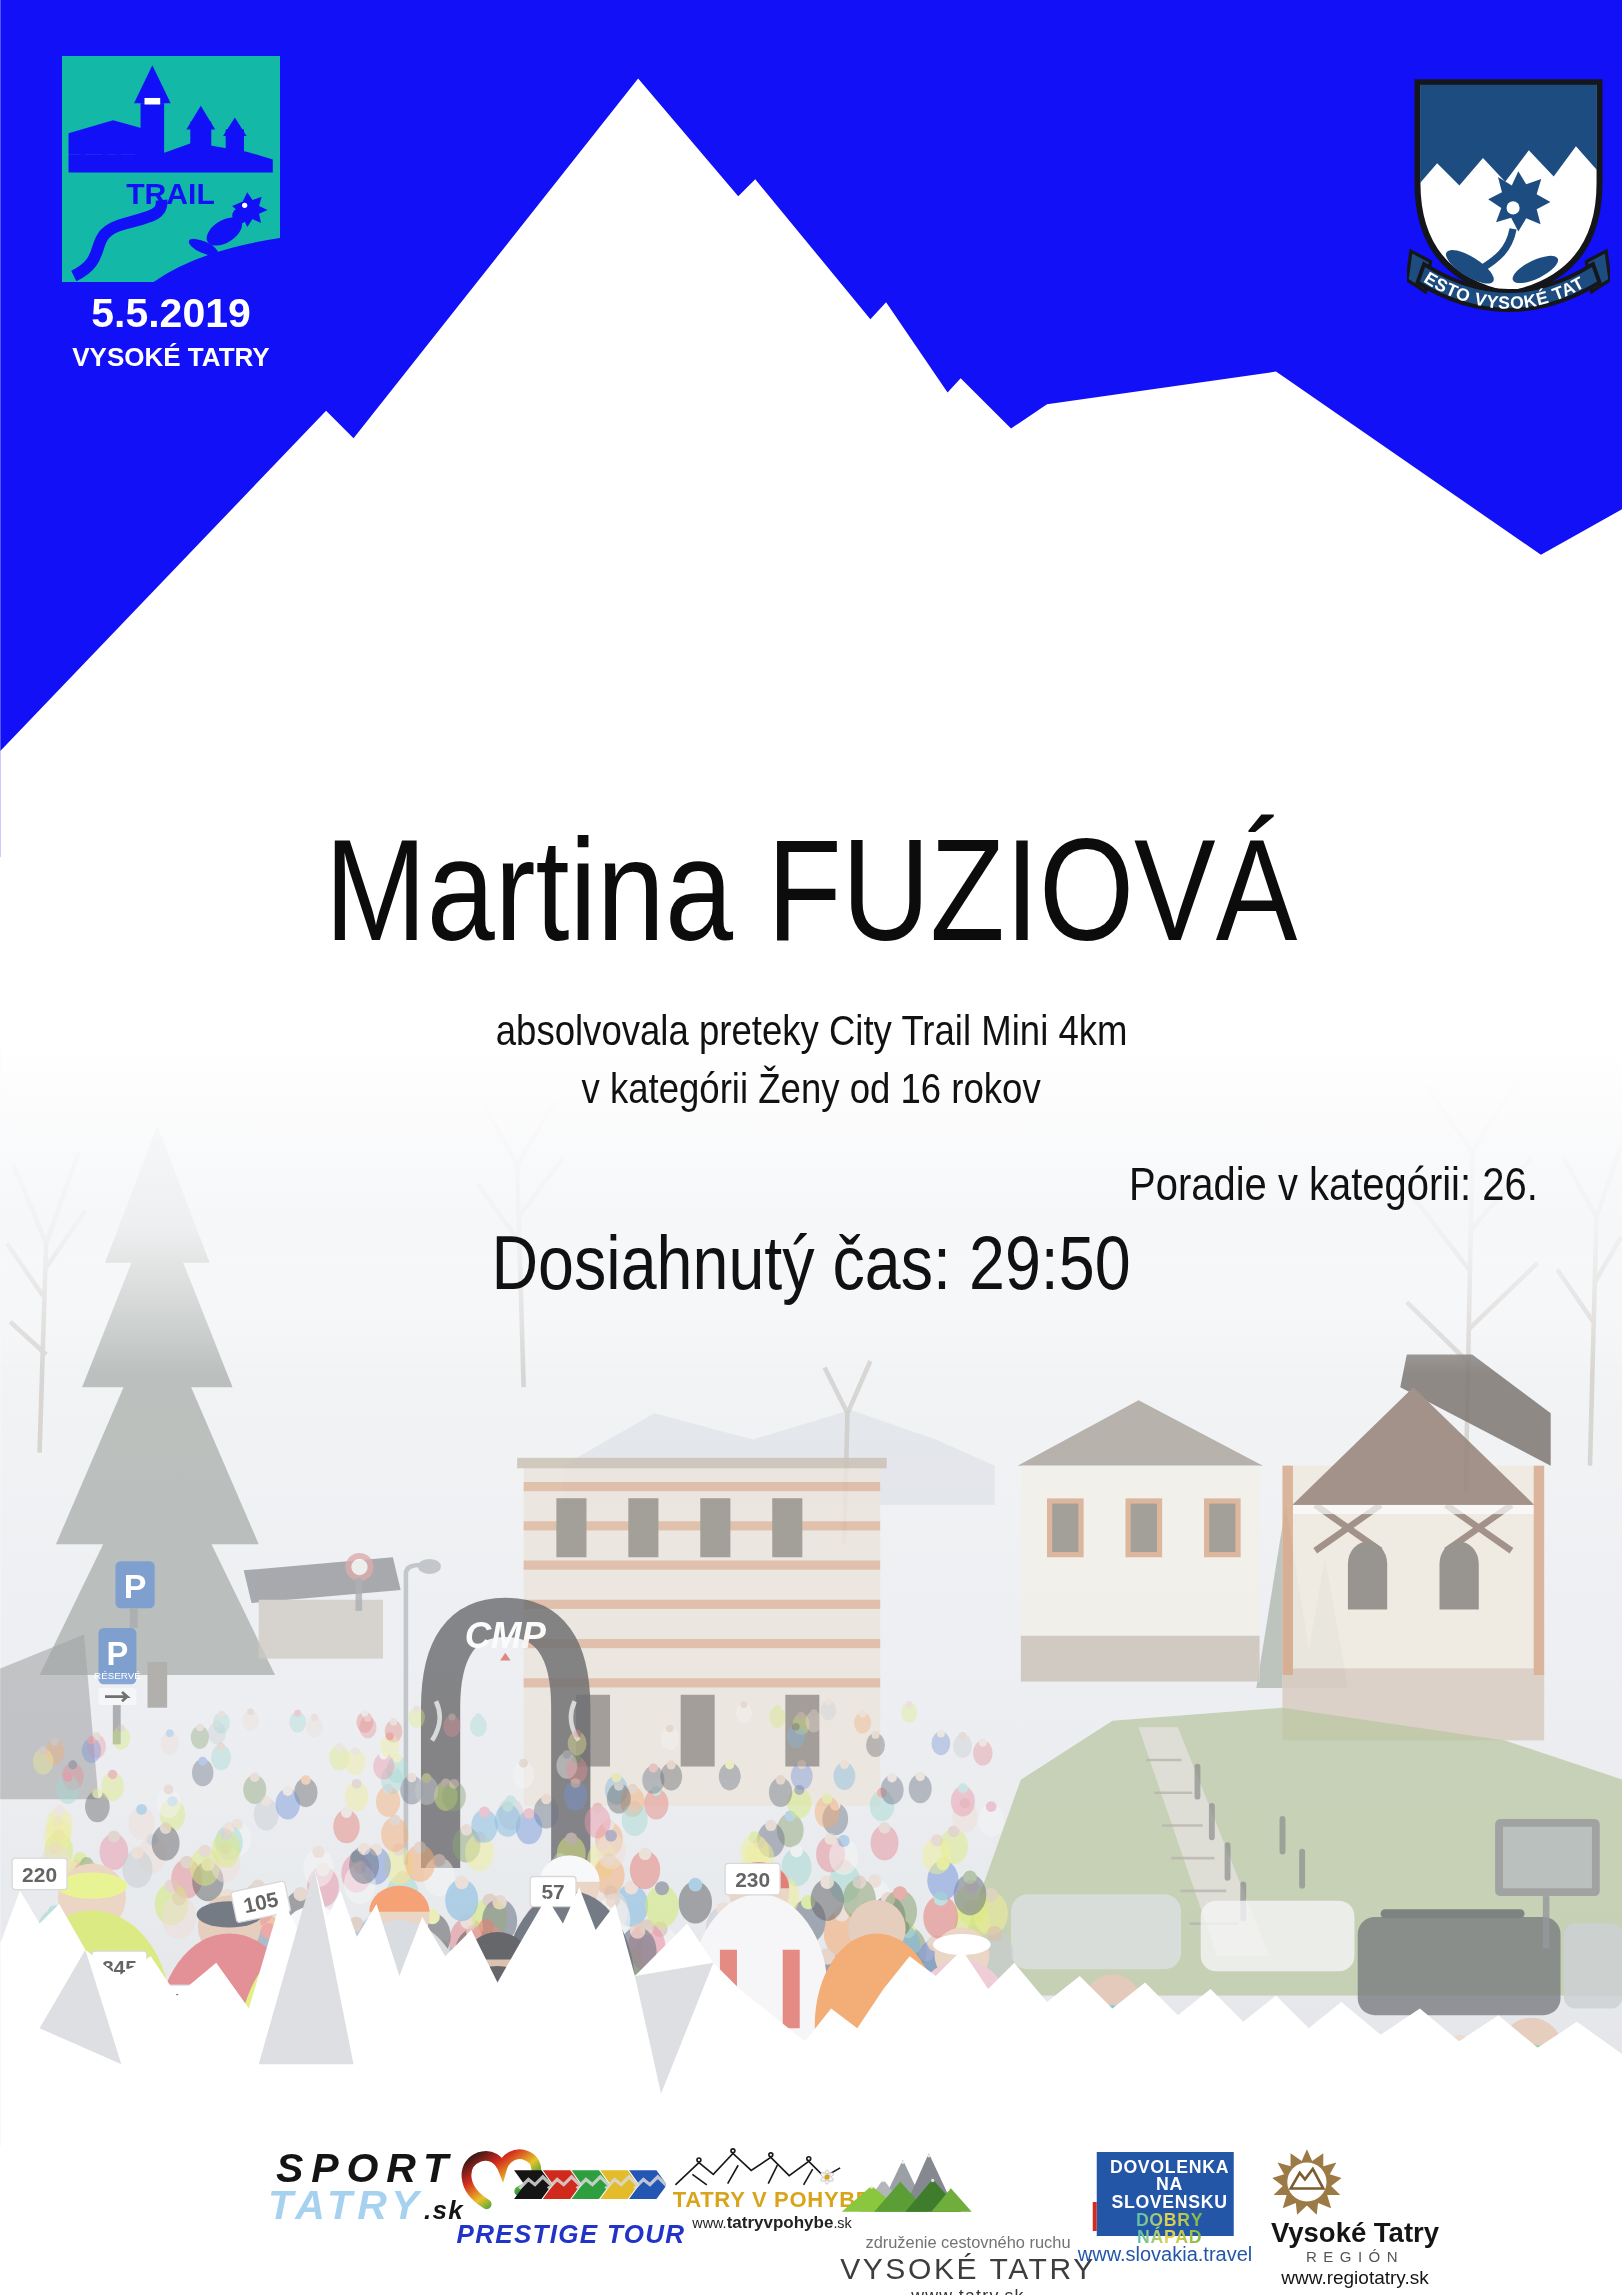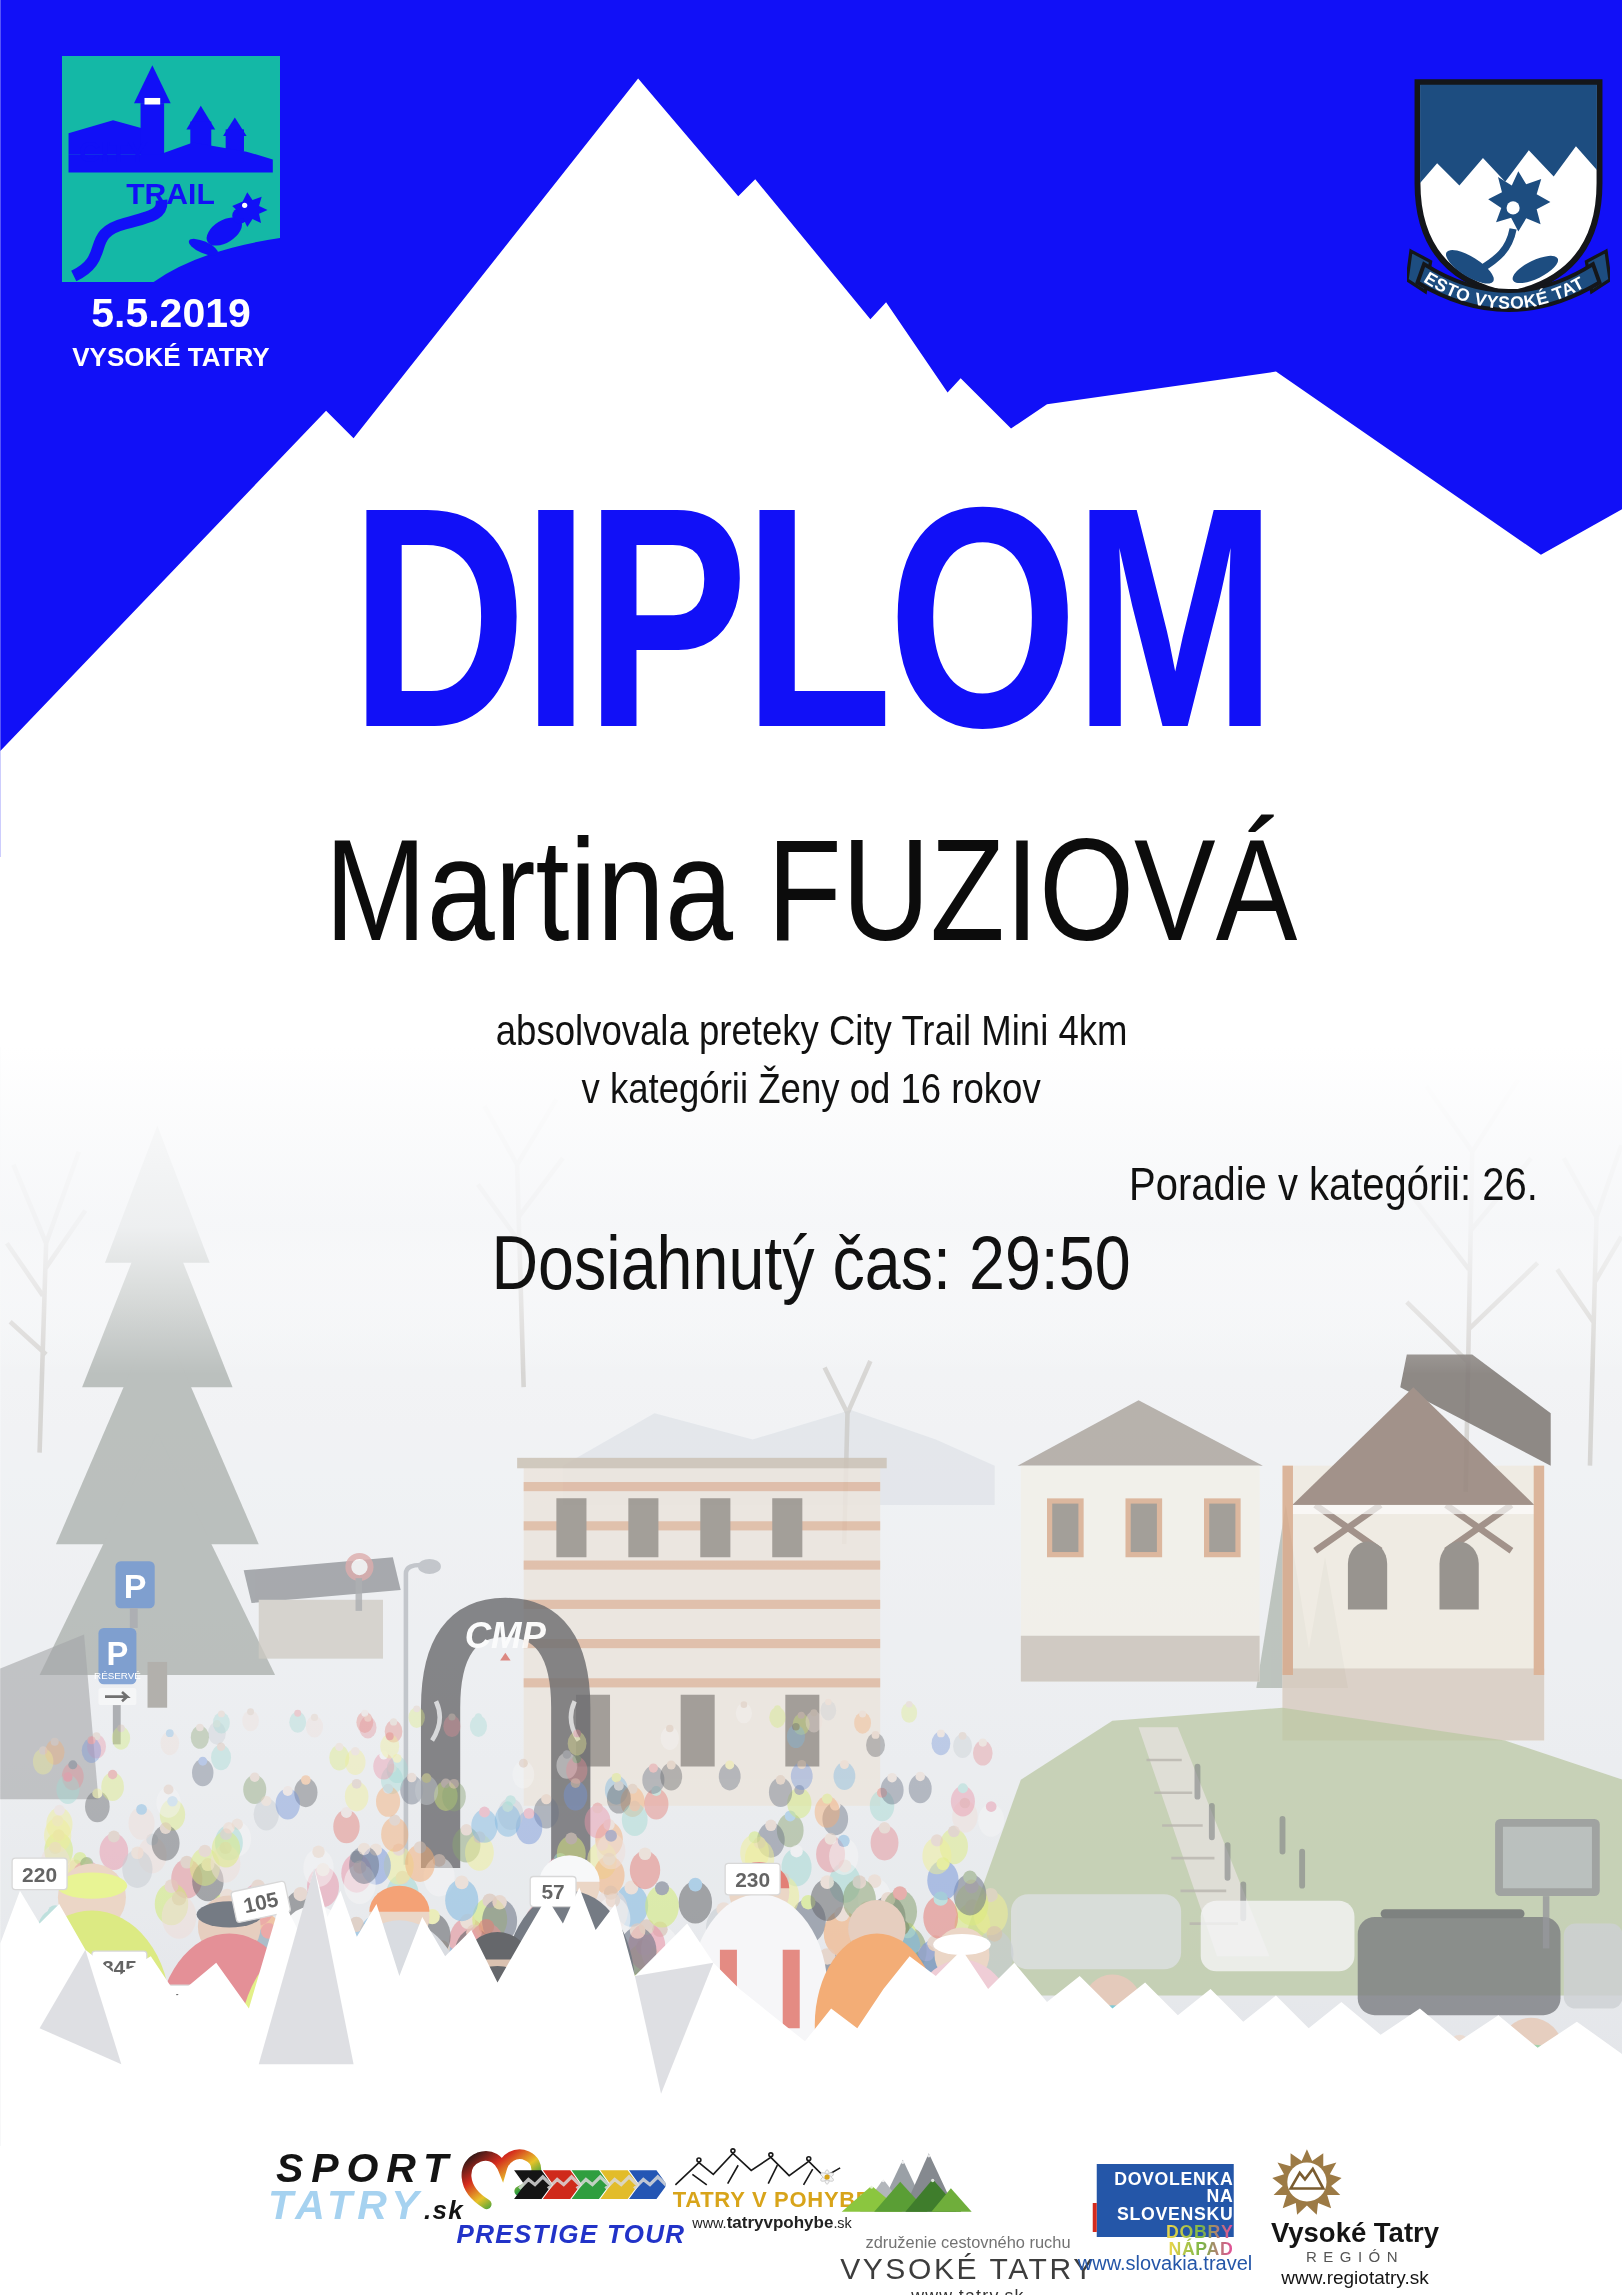--- a/index.html
+++ b/index.html
@@ -31,21 +31,21 @@
   .sport-l1{font-size:41px;font-weight:900;font-style:italic;letter-spacing:7.9px;color:#141414;}
   .sport-l2{font-size:41px;font-weight:900;font-style:italic;letter-spacing:5.2px;color:#a6d2f0;margin-top:-3.9px;}
   .sport-sk{font-size:26px;color:#141414;letter-spacing:1.3px;}
   .prestige-name{font-size:26px;font-weight:700;font-style:italic;color:#2233c8;letter-spacing:1.3px;margin-top:1.3px;}
   .tvp-name{font-size:22px;font-weight:700;color:#d8a41a;letter-spacing:0.7px;}
   .tvp-url{font-size:14.4px;color:#222;margin-top:2.6px;}
   .tvp-url b{font-size:17px;}
   .vt-line1{font-size:16.4px;color:#737373;margin-top:21px;}
   .vt-line2{font-size:30px;color:#3d3d3d;letter-spacing:2.6px;margin-top:3.9px;}
   .vt-url{font-size:17.7px;color:#333;margin-top:3.9px;letter-spacing:1.3px;}
-  .dov-box{width:137px;height:73px;background:#2456a8;position:relative;margin:16px auto;text-align:right;padding:6.5px 0 0 9.2px;box-sizing:border-box;}
+  .dov-box{width:137px;height:84px;background:#2456a8;position:relative;margin:4px auto;text-align:center;padding:6.5px 0 0 9.2px;box-sizing:border-box;}
   .dov-bar{position:absolute;left:-3.3px;bottom:5.2px;width:3.9px;height:29px;background:#d42b1e;}
   .dov-l1,.dov-l2{font-size:17.7px;font-weight:600;color:#fff;letter-spacing:0.7px;}
   .dov-l3{font-size:17.7px;font-weight:700;letter-spacing:0.7px;
           background:linear-gradient(90deg,#e84a9b,#58c2a9,#e8d44a,#7ab648,#e84a9b);
           -webkit-background-clip:text;background-clip:text;color:transparent;}
   .dov-url{font-size:20px;color:#2456a8;margin-top:7.9px;}
   .reg-name{font-size:27.5px;font-weight:700;color:#141414;margin-top:2.6px;}
   .reg-sub{font-size:15px;color:#555;letter-spacing:6.5px;margin-top:2.6px;}
   .reg-url{font-size:19px;color:#141414;margin-top:3.9px;}
 </style>
@@ -1574,21 +1574,20 @@
         <polygon points="304,272 274,288 282,334 310,316" fill="#1d4d80" stroke="#14161a" stroke-width="5"></polygon>
         <path d="M26,292 Q155,374 284,292 L294,320 Q155,404 16,320 Z" fill="#1d4d80" stroke="#14161a" stroke-width="6"></path>
         <path id="ribbon-arc" d="M30,322 Q155,398 280,322" fill="none"></path>
         <text font-size="27" font-weight="bold" fill="#ffffff" letter-spacing="1">
           <textPath href="#ribbon-arc" startOffset="50%" text-anchor="middle">MESTO VYSOKÉ TATRY</textPath>
         </text>
       </g>
     </svg>
   </div>
 
-  <div class="line diplom"><span class="cx">DIPLOM</span></div>
 
   <div class="line name"><span class="cx">Martina FUZIOVÁ</span></div>
   <div class="line ach1"><span class="cx">absolvovala preteky City Trail Mini 4km</span></div>
   <div class="line ach2"><span class="cx">v kategórii Ženy od 16 rokov</span></div>
 
   <div class="res-right">
     <span class="cx-r"><span>Poradie v kategórii:</span>
     <span>26.</span></span>
   </div>
   <div class="line time-line">

